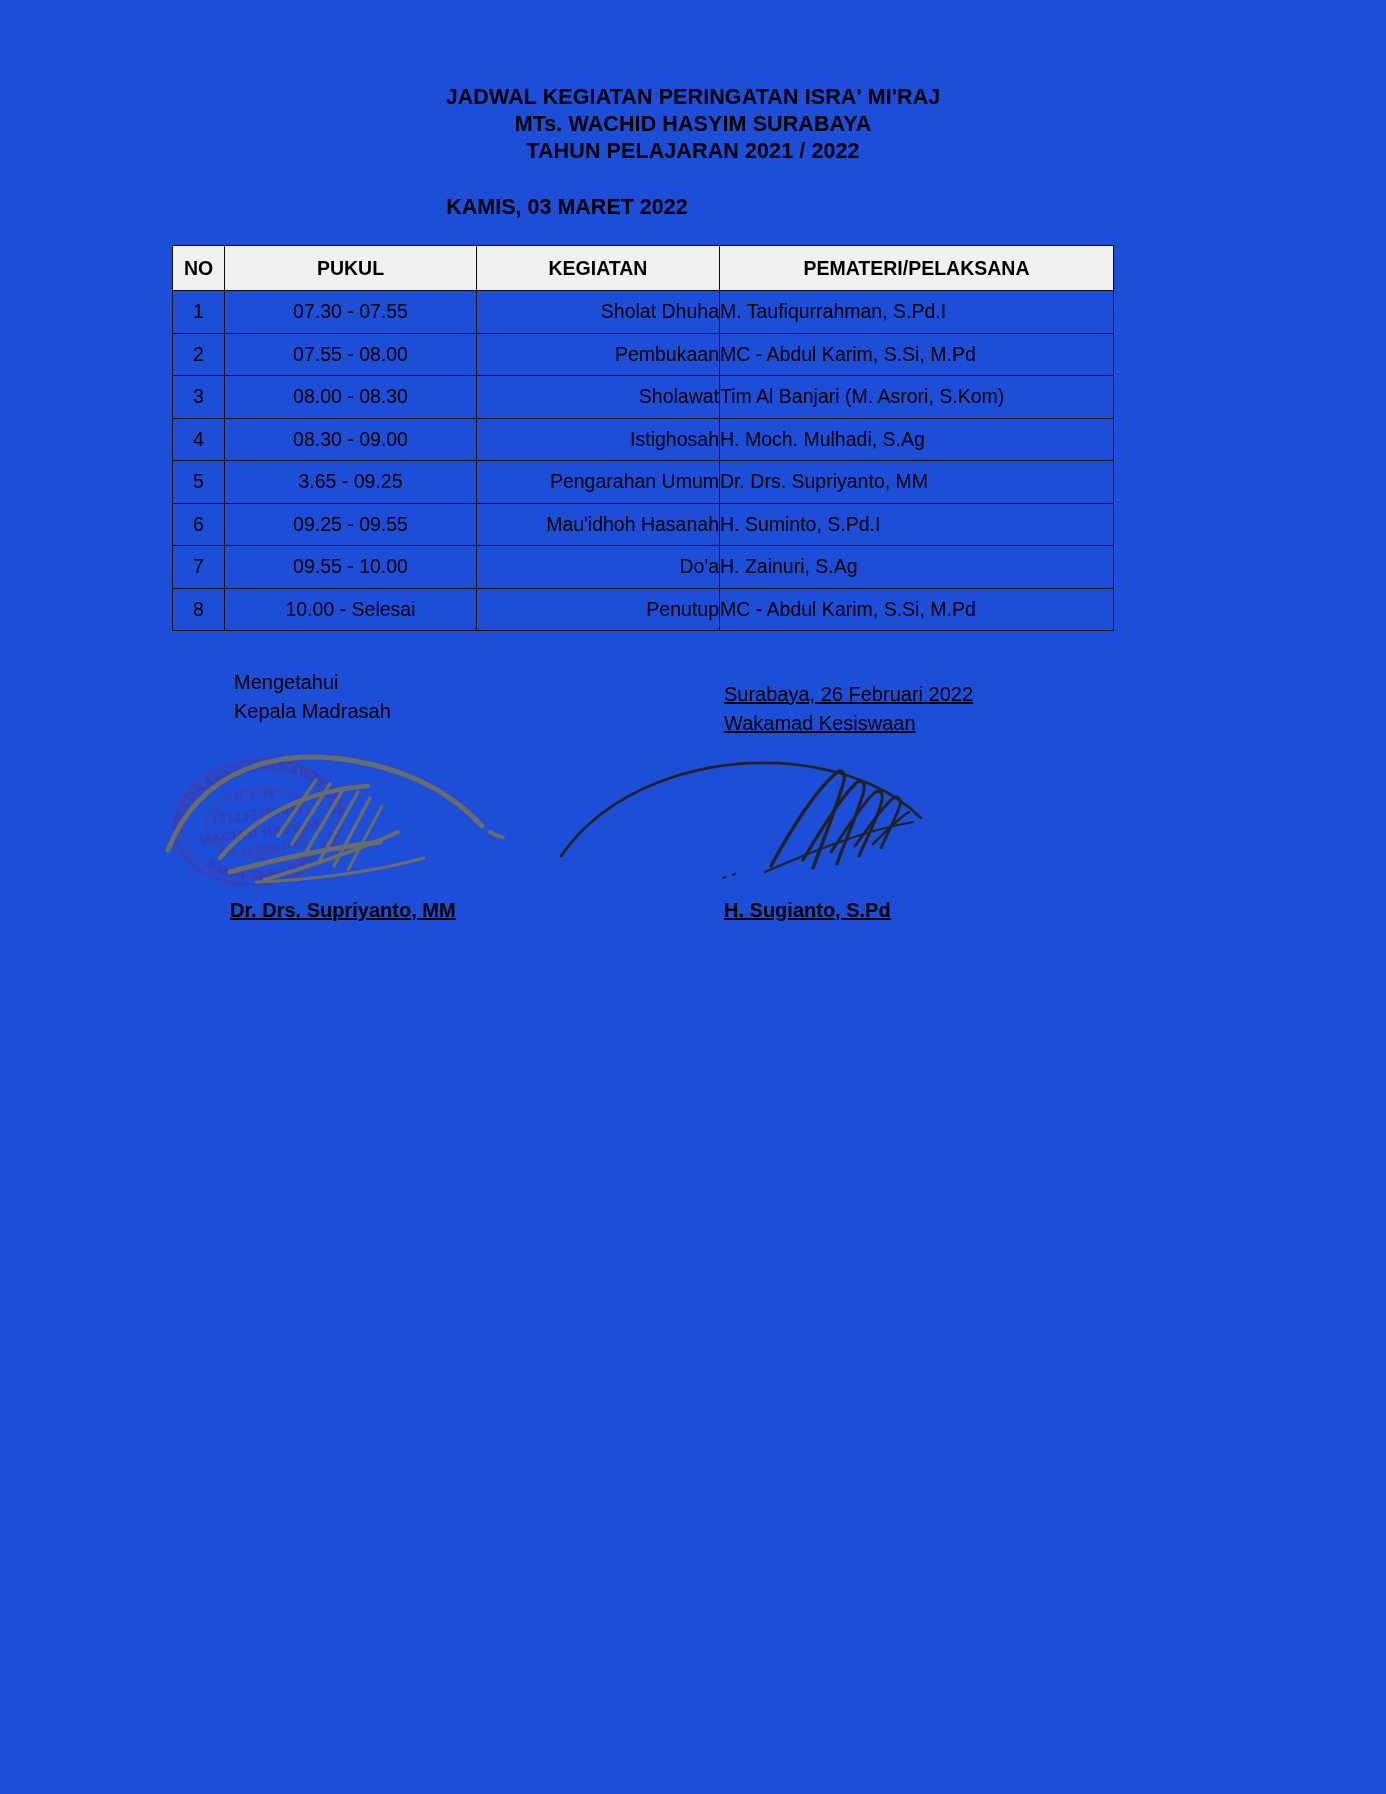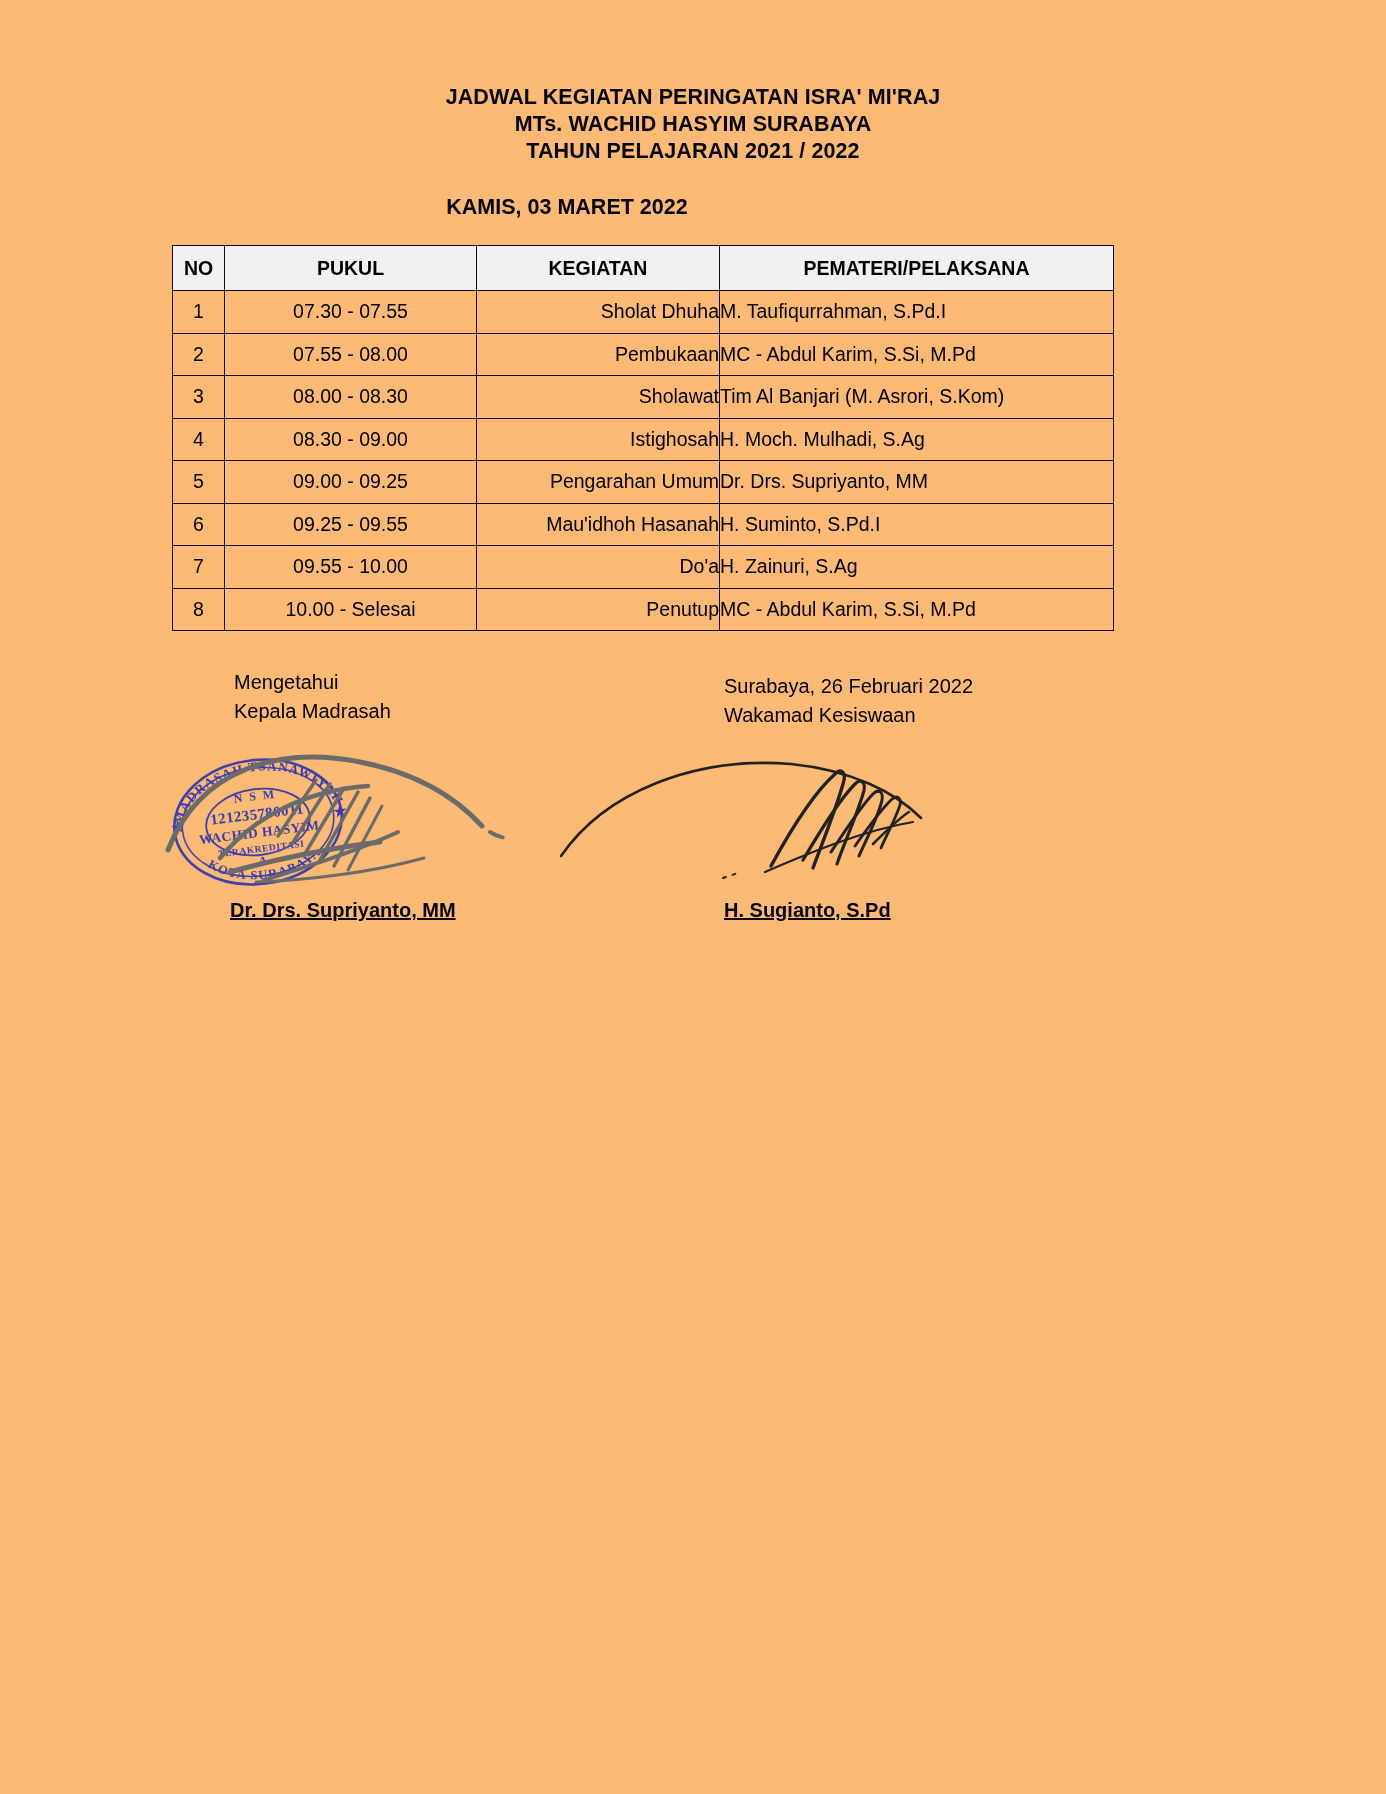--- a/index.html
+++ b/index.html
@@ -12,21 +12,21 @@
     height: 1794px;
     position: relative;
     font-family: "Liberation Sans", sans-serif;
     color: #000000;
     overflow: hidden;
   }
   .page {
     position: relative;
     width: 1386px;
     height: 1794px;
-    background: #fdba74;
+    background: #1d4ed8;
   }
 
   
   .title-block {
     position: absolute;
     top: 84px;
     left: 0;
     width: 1386px;
     text-align: center;
   }
@@ -91,21 +91,21 @@
     width: 1386px;
     height: 300px;
     margin-left: 6px;
   }
   .sig-col {
     position: absolute;
     font-size: 20px;
     line-height: 29px;
   }
   .sig-left  { left: 228px; top: 0; }
-  .sig-right { left: 718px; top: 4px; }
+  .sig-right { left: 718px; top: 12px; text-decoration: underline; }
 
   .sig-name {
     position: absolute;
     font-size: 20px;
     font-weight: bold;
     text-decoration: underline;
     white-space: nowrap;
   }
   .sig-name-left  { left: 224px; top: 231px; }
   .sig-name-right { left: 718px; top: 231px; }
@@ -186,21 +186,21 @@
         <td class="cell-pem">Tim Al Banjari (M. Asrori, S.Kom)</td>
       </tr>
       <tr>
         <td class="cell-no">4</td>
         <td class="cell-pukul">08.30 - 09.00</td>
         <td class="cell-keg">Istighosah</td>
         <td class="cell-pem">H. Moch. Mulhadi, S.Ag</td>
       </tr>
       <tr>
         <td class="cell-no">5</td>
-        <td class="cell-pukul">09.00 - 09.25</td>
+        <td class="cell-pukul">3.65 - 09.25</td>
         <td class="cell-keg">Pengarahan Umum</td>
         <td class="cell-pem">Dr. Drs. Supriyanto, MM</td>
       </tr>
       <tr>
         <td class="cell-no">6</td>
         <td class="cell-pukul">09.25 - 09.55</td>
         <td class="cell-keg">Mau'idhoh Hasanah</td>
         <td class="cell-pem">H. Suminto, S.Pd.I</td>
       </tr>
       <tr>

